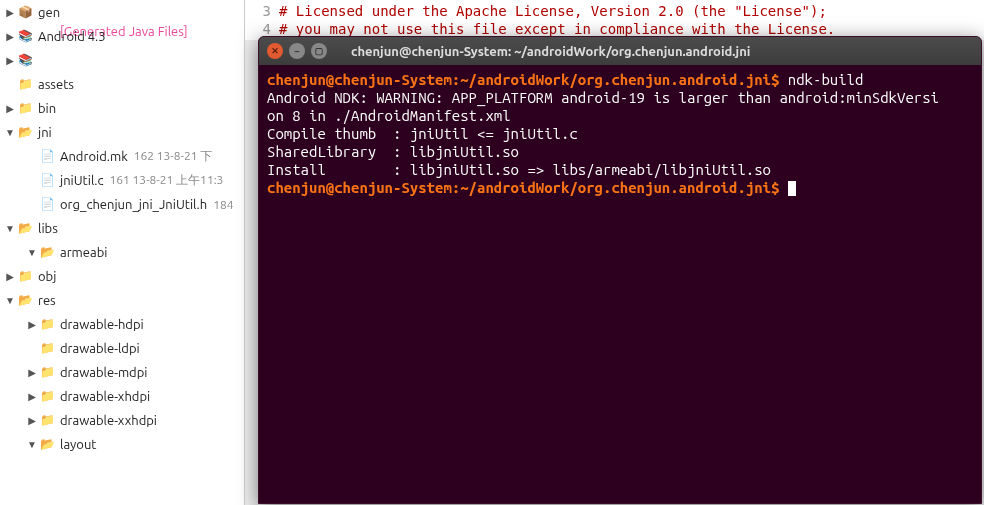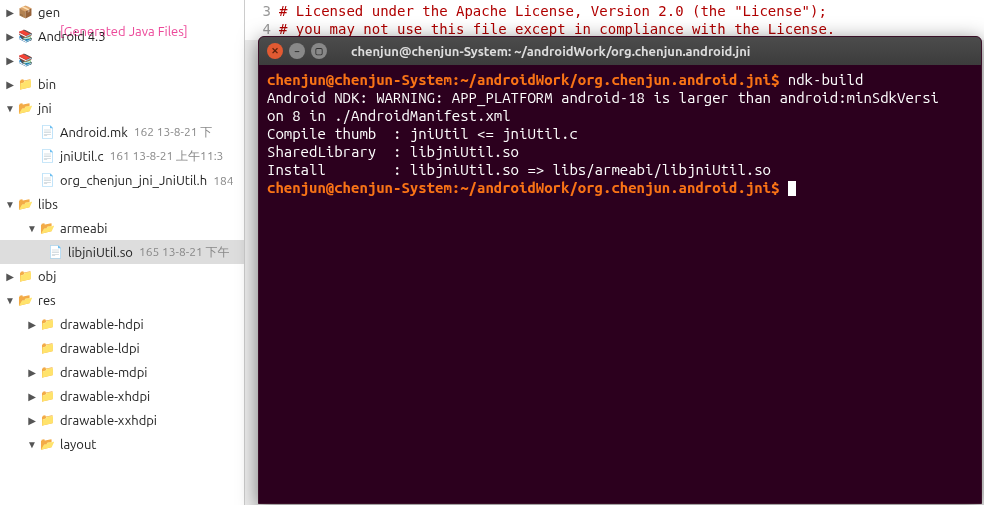--- a/index.html
+++ b/index.html
@@ -145,20 +145,25 @@
   <div class="tree-item indent-0">
     <span class="expander">▶</span>
     <span class="tree-icon lib-icon"></span>
     <span class="tree-label">Android 4.3</span>
   </div>
   <div class="tree-item indent-0">
     <span class="expander">▶</span>
     <span class="tree-icon lib-icon"></span>
   </div>
   <div class="tree-item indent-0">
+    <span class="expander"></span>
+    <span class="tree-icon folder-closed"></span>
+    <span class="tree-label">assets</span>
+  </div>
+  <div class="tree-item indent-0">
     <span class="expander">▶</span>
     <span class="tree-icon folder-closed"></span>
     <span class="tree-label">bin</span>
   </div>
   <div class="tree-item indent-0">
     <span class="expander">▼</span>
     <span class="tree-icon folder-open"></span>
     <span class="tree-label">jni</span>
   </div>
   <div class="tree-item indent-1">
@@ -181,26 +186,20 @@
   </div>
   <div class="tree-item indent-0">
     <span class="expander">▼</span>
     <span class="tree-icon folder-open"></span>
     <span class="tree-label">libs</span>
   </div>
   <div class="tree-item indent-1">
     <span class="expander">▼</span>
     <span class="tree-icon folder-open"></span>
     <span class="tree-label">armeabi</span>
-  </div>
-  <div class="tree-item indent-2 selected">
-    <span class="expander"></span>
-    <span class="tree-icon so-icon"></span>
-    <span class="tree-label">libjniUtil.so</span>
-    <span class="tree-meta">165  13-8-21 下午</span>
   </div>
   <div class="tree-item indent-0">
     <span class="expander">▶</span>
     <span class="tree-icon folder-closed"></span>
     <span class="tree-label">obj</span>
   </div>
   <div class="tree-item indent-0">
     <span class="expander">▼</span>
     <span class="tree-icon folder-open"></span>
     <span class="tree-label">res</span>
@@ -243,19 +242,19 @@
 </div>
 
 <div class="terminal-window">
   <div class="title-bar">
     <span class="win-btn win-close">✕</span>
     <span class="win-btn win-min">–</span>
     <span class="win-btn win-max">▢</span>
     <span class="title-text">chenjun@chenjun-System: ~/androidWork/org.chenjun.android.jni</span>
   </div>
   <div class="terminal-body"><span class="prompt-user">chenjun@chenjun-System:~/androidWork/org.chenjun.android.jni$ </span><span>ndk-build</span>
-<span>Android NDK: WARNING: APP_PLATFORM android-18 is larger than android:minSdkVersi</span>
+<span>Android NDK: WARNING: APP_PLATFORM android-19 is larger than android:minSdkVersi</span>
 <span>on 8 in ./AndroidManifest.xml    </span>
 <span>Compile thumb  : jniUtil &lt;= jniUtil.c</span>
 <span>SharedLibrary  : libjniUtil.so</span>
 <span>Install        : libjniUtil.so =&gt; libs/armeabi/libjniUtil.so</span>
 <span class="prompt-user">chenjun@chenjun-System:~/androidWork/org.chenjun.android.jni$ </span><span class="cursor"></span></div>
 </div>
 
 </body></html>

